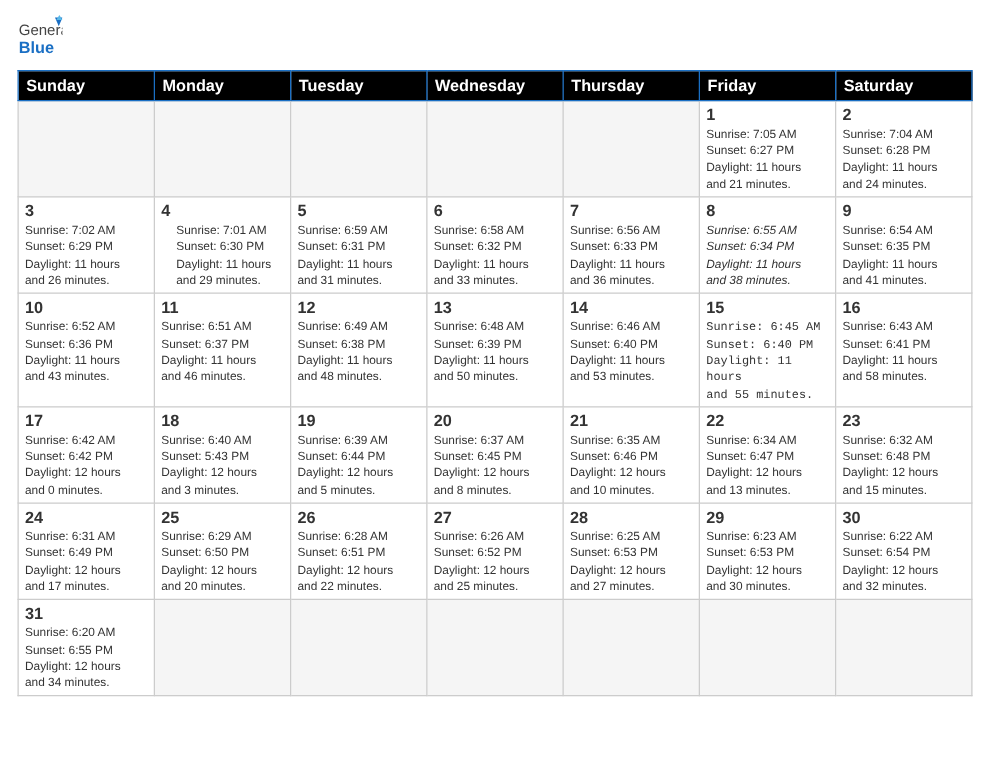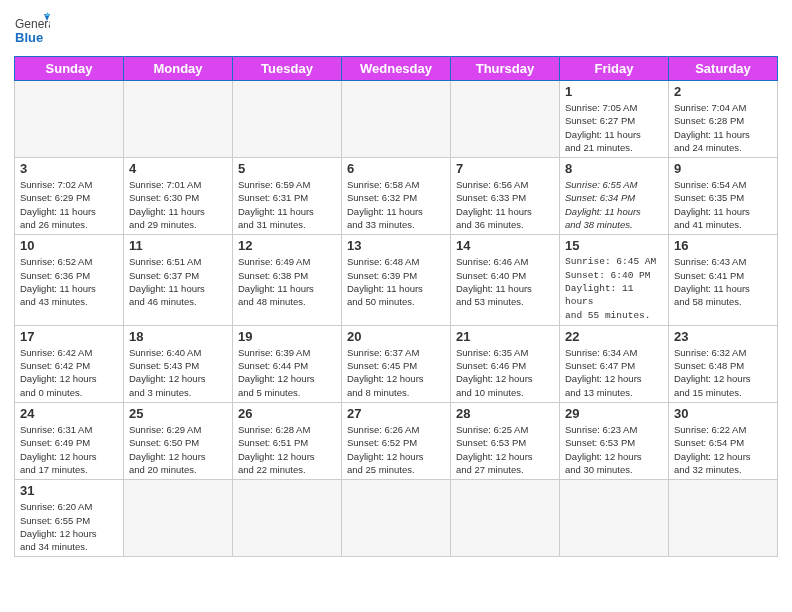--- a/index.html
+++ b/index.html
@@ -39,23 +39,23 @@
     .location {
       font-size: 15px;
       color: #555;
     }
     .calendar {
       width: 100%;
       border-collapse: collapse;
       table-layout: fixed;
     }
     .calendar thead tr th {
-      background: #d946ef;
+      background: #000000;
       color: #fff;
-      text-align: center;
+      text-align: left;
       padding: 4px 6px;
       font-size: 13px;
       font-weight: bold;
       border: 1px solid #1a6fc4;
     }
     .calendar tbody tr td {
       border: 1px solid #ccc;
       vertical-align: top;
       padding: 3px 5px;
       font-size: 10px;
@@ -135,21 +135,21 @@
         <tr>
           <td>
             <span class="day-number">3</span>
             <div class="day-info" style="white-space: pre-line;">Sunrise: 7:02 AM
 Sunset: 6:29 PM
 Daylight: 11 hours
 and 26 minutes.</div>
           </td>
           <td>
             <span class="day-number">4</span>
-            <div class="day-info" style="white-space: pre-line;">Sunrise: 7:01 AM
+            <div class="day-info" style="white-space: pre-line; margin-left: 12px;">Sunrise: 7:01 AM
 Sunset: 6:30 PM
 Daylight: 11 hours
 and 29 minutes.</div>
           </td>
           <td>
             <span class="day-number">5</span>
             <div class="day-info" style="white-space: pre-line;">Sunrise: 6:59 AM
 Sunset: 6:31 PM
 Daylight: 11 hours
 and 31 minutes.</div>

